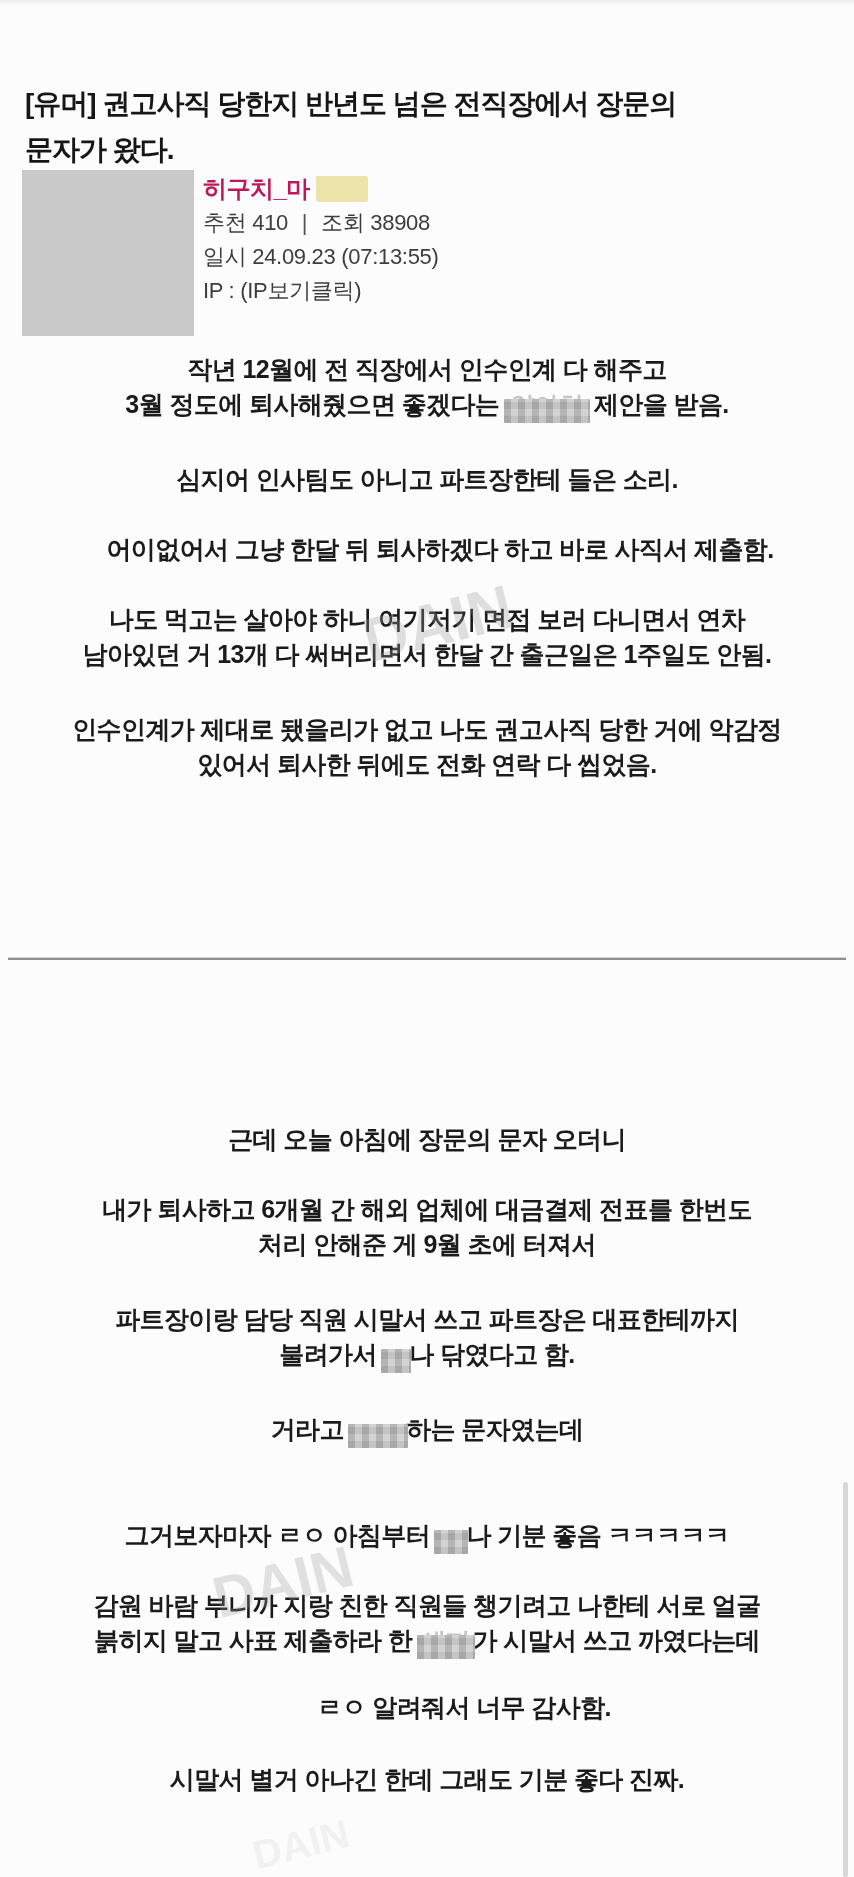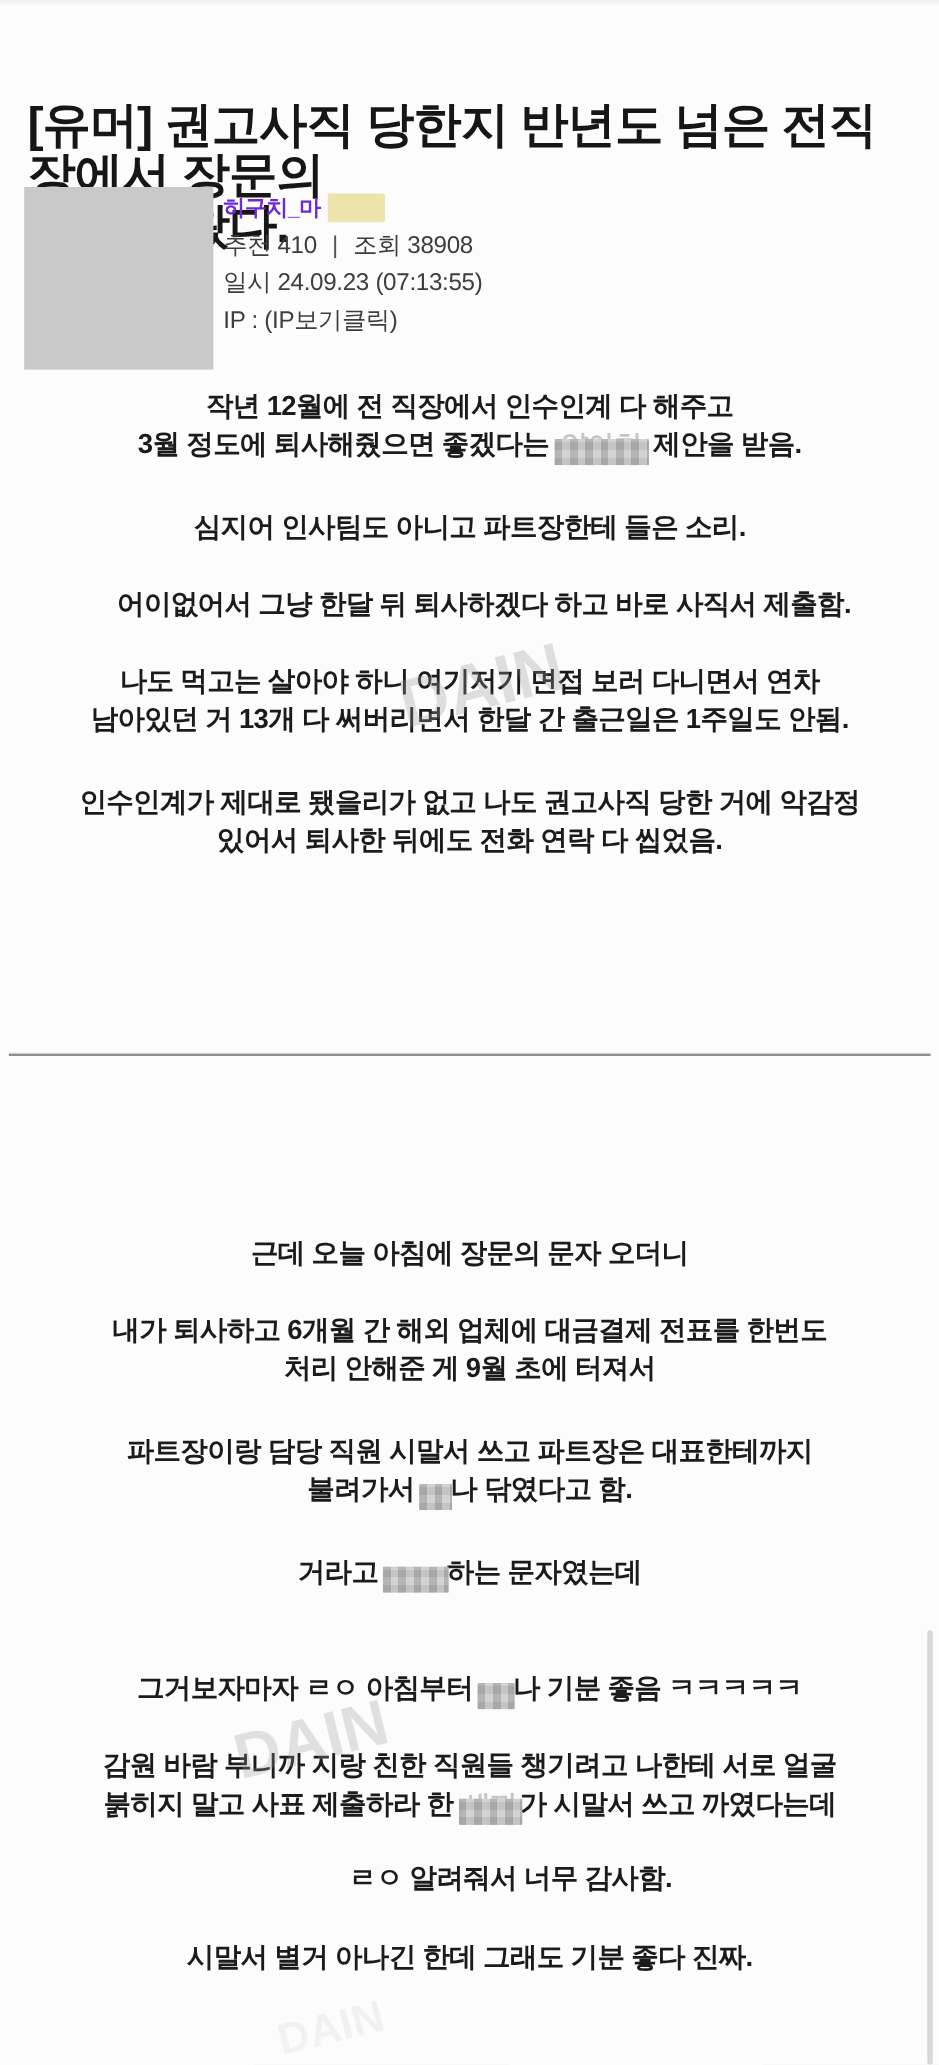--- a/index.html
+++ b/index.html
@@ -15,35 +15,35 @@
     overflow:hidden;
   }
   
   .page::before{
     content:"";position:absolute;left:0;top:0;right:0;height:6px;
     background:linear-gradient(#efefef,rgba(252,252,252,0));
   }
 
   .post-title{
     position:absolute;left:25px;top:62px;width:805px;
-    font-size:44px;line-height:46px;font-weight:800;
+    font-size:28px;line-height:46px;font-weight:800;
     letter-spacing:-1px;color:#161616;
   }
 
   .avatar{
     position:absolute;left:22px;top:170px;
     width:172px;height:166px;
     background:#c9c9c9;
   }
   .author-info{
     position:absolute;left:203px;top:172px;width:600px;
     color:#3d3d3d;font-size:22px;line-height:34px;
   }
   .nickname-row{display:flex;align-items:center;height:34px;}
-  .nickname{font-size:20px;font-weight:800;color:#6d28d9;letter-spacing:-0.5px;}
+  .nickname{font-size:24px;font-weight:800;color:#be185d;letter-spacing:-0.5px;}
   .nickname-mask{
     display:inline-block;width:52px;height:26px;margin-left:6px;
     background:#ece4ab;border-radius:2px;
   }
   .meta-line{height:34px;white-space:nowrap;letter-spacing:-0.3px;}
   .meta-line .sep{margin:0 8px;color:#555;}
   .ip-link{color:#3d3d3d;}
 
   .body-para{
     position:absolute;left:0;width:854px;

